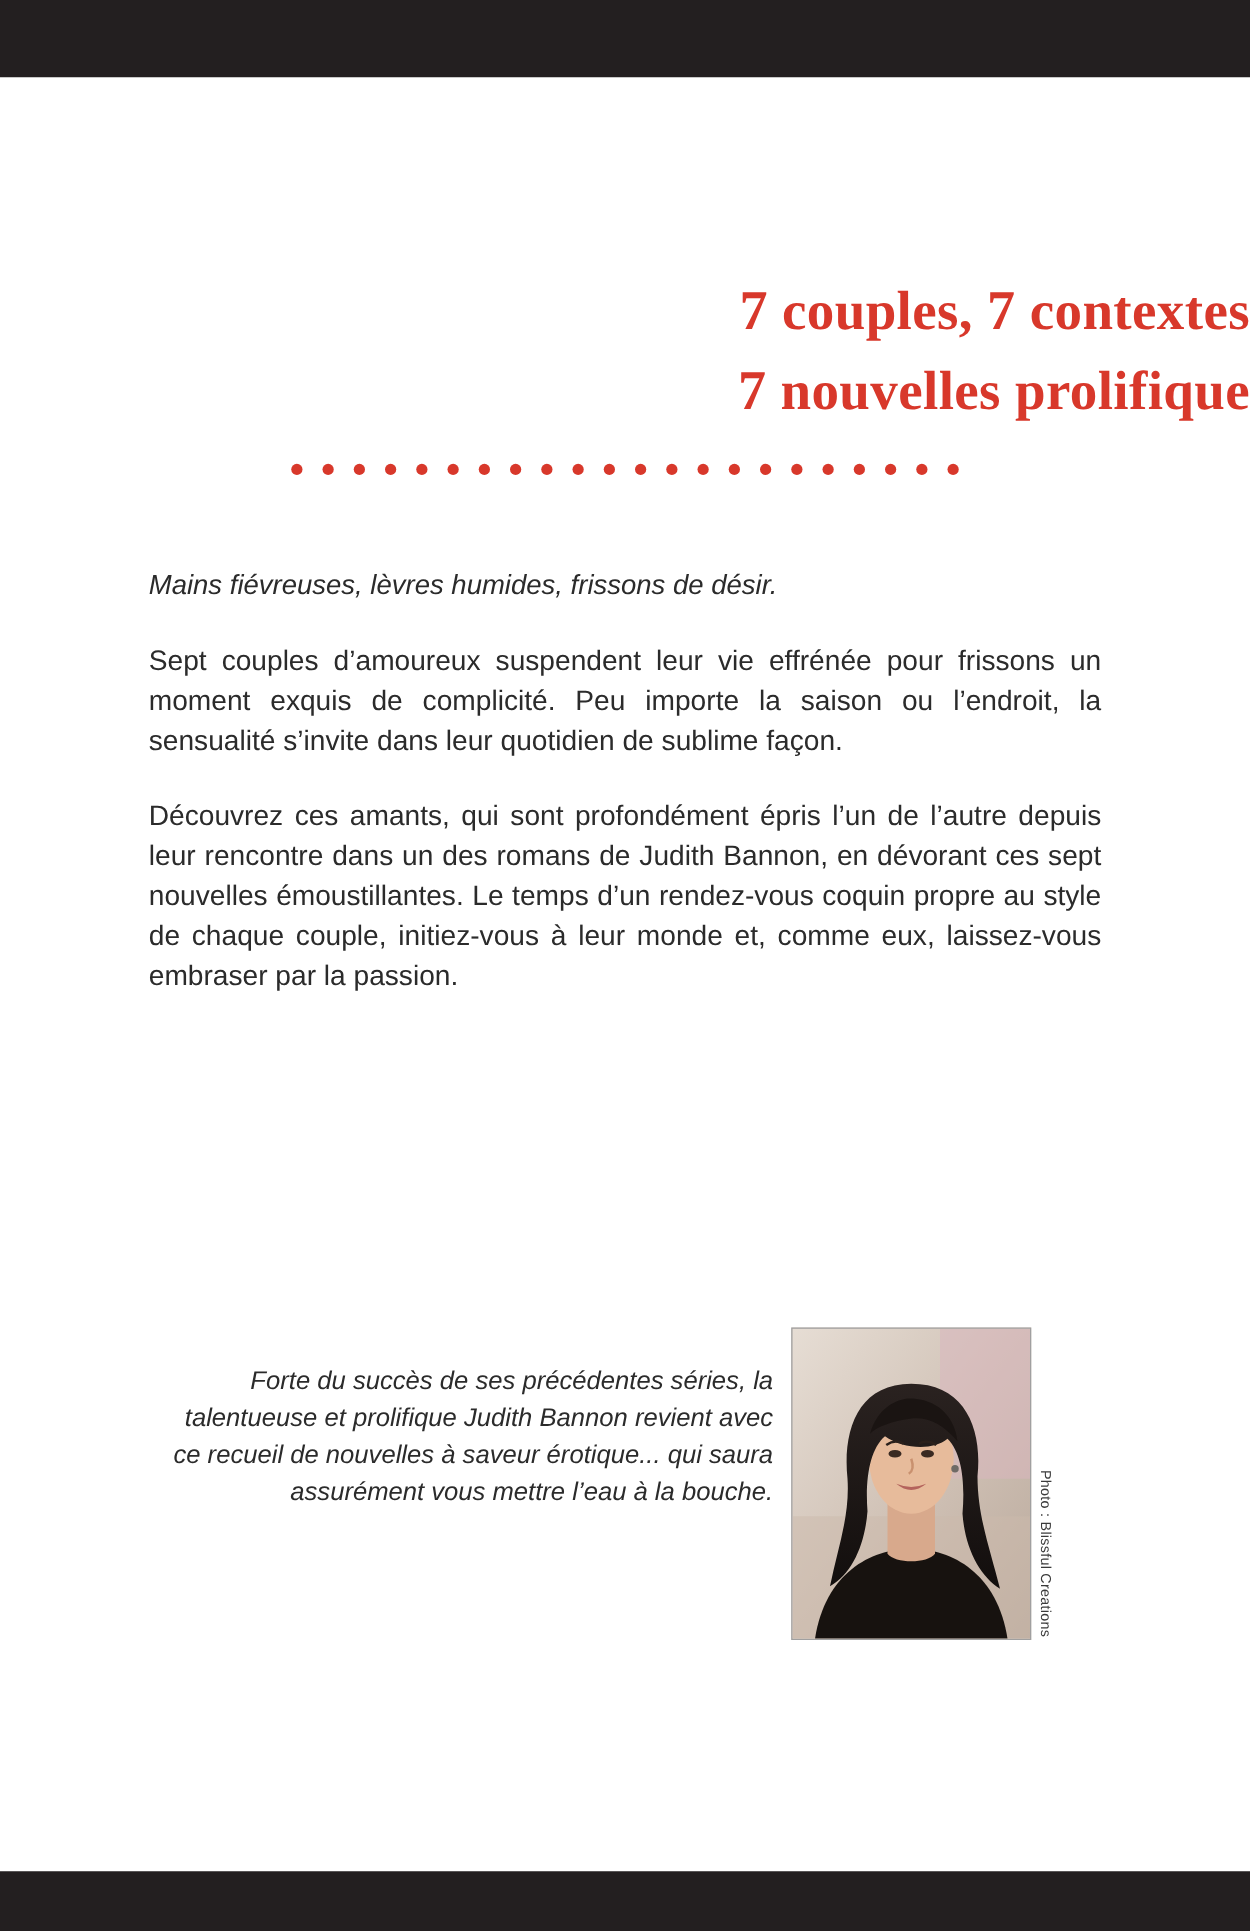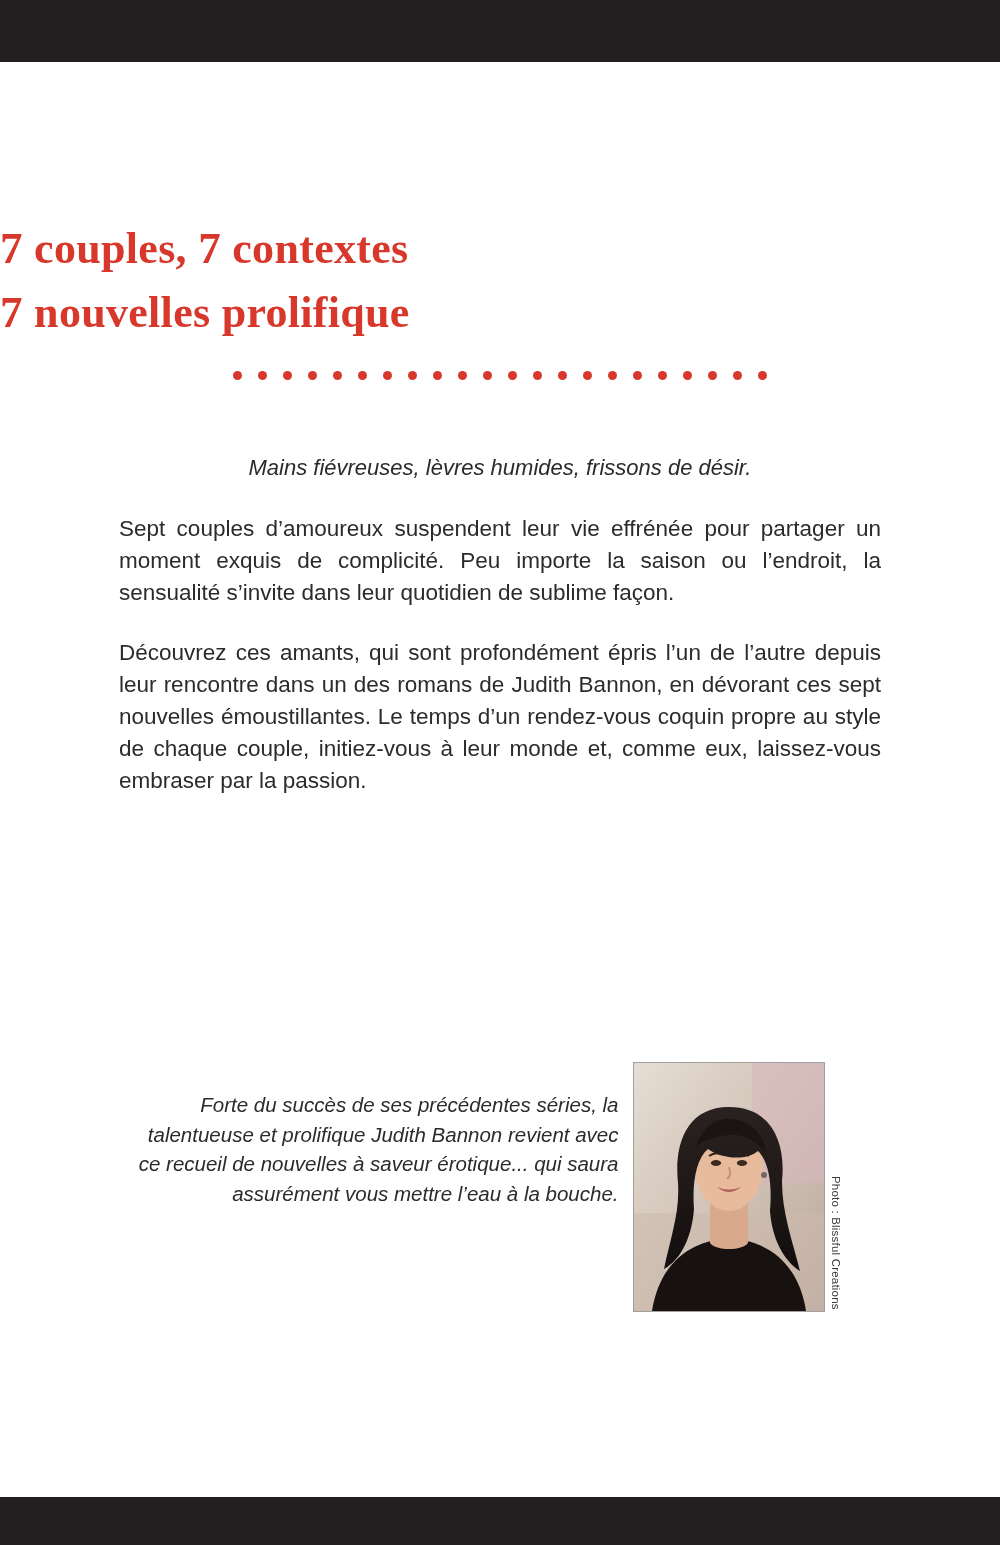--- a/index.html
+++ b/index.html
@@ -32,21 +32,21 @@
   }
   .page {
     position: absolute;
     top: 62px;
     left: 0;
     width: 1000px;
     height: 1435px;
     background: #ffffff;
   }
   .headline {
-    text-align: left;
+    text-align: right;
     font-family: "Liberation Serif", serif;
     color: #d8382b;
     font-size: 44px;
     line-height: 1.42;
     letter-spacing: 0.3px;
     margin: 0;
     padding-top: 155px;
   }
   .headline .num {
     font-weight: bold;
@@ -79,21 +79,21 @@
     margin: 0 0 28px 0;
     font-size: 22.5px;
     line-height: 1.42;
     text-align: justify;
     text-justify: inter-word;
     color: #2b2b2b;
   }
   .body-copy p.lead {
     font-style: italic;
     font-size: 22px;
-    text-align: center;
+    text-align: left;
     margin-bottom: 30px;
   }
   .body-copy p.last {
     margin-bottom: 0;
     text-align: left;
   }
   .body-copy p.justified-last-left {
     text-align: justify;
   }
   .author-block {
@@ -152,21 +152,21 @@
 
   <h1 class="headline">
     <span class="num">7</span><span> couples, </span><span class="num">7</span><span> contextes</span>
     <span class="headline-line2"><span class="num">7</span><span> nouvelles prolifique</span></span>
   </h1>
 
   <div class="dots" id="dot-divider"><span class="dot" style="background: rgb(216, 56, 43);"></span><span class="dot" style="background: rgb(216, 56, 43);"></span><span class="dot" style="background: rgb(216, 56, 43);"></span><span class="dot" style="background: rgb(216, 56, 43);"></span><span class="dot" style="background: rgb(216, 56, 43);"></span><span class="dot" style="background: rgb(216, 56, 43);"></span><span class="dot" style="background: rgb(216, 56, 43);"></span><span class="dot" style="background: rgb(216, 56, 43);"></span><span class="dot" style="background: rgb(216, 56, 43);"></span><span class="dot" style="background: rgb(216, 56, 43);"></span><span class="dot" style="background: rgb(216, 56, 43);"></span><span class="dot" style="background: rgb(216, 56, 43);"></span><span class="dot" style="background: rgb(216, 56, 43);"></span><span class="dot" style="background: rgb(216, 56, 43);"></span><span class="dot" style="background: rgb(216, 56, 43);"></span><span class="dot" style="background: rgb(216, 56, 43);"></span><span class="dot" style="background: rgb(216, 56, 43);"></span><span class="dot" style="background: rgb(216, 56, 43);"></span><span class="dot" style="background: rgb(216, 56, 43);"></span><span class="dot" style="background: rgb(216, 56, 43);"></span><span class="dot" style="background: rgb(216, 56, 43);"></span><span class="dot" style="background: rgb(216, 56, 43);"></span></div>
 
   <div class="body-copy">
     <p class="lead">Mains fiévreuses, lèvres humides, frissons de désir.</p>
-    <p>Sept couples d’amoureux suspendent leur vie effrénée pour partager un moment exquis de complicité. Peu importe la saison ou l’endroit, la sensualité s’invite dans leur quotidien de sublime façon.</p>
+    <p>Sept couples d’amoureux suspendent leur vie effrénée pour frissons un moment exquis de complicité. Peu importe la saison ou l’endroit, la sensualité s’invite dans leur quotidien de sublime façon.</p>
     <p>Découvrez ces amants, qui sont profondément épris l’un de l’autre depuis leur rencontre dans un des romans de Judith Bannon, en dévorant ces sept nouvelles émoustillantes. Le temps d’un rendez-vous coquin propre au style de chaque couple, initiez-vous à leur monde et, comme eux, laissez-vous embraser par la passion.</p>
   </div>
 
   <div class="author-block">
     <div class="author-quote">Forte du succès de ses précédentes séries, la talentueuse et prolifique Judith Bannon revient avec ce recueil de nouvelles à saveur érotique... qui saura assurément vous mettre l’eau à la bouche.</div>
     <div class="photo-wrap">
       <div class="photo">
         <svg viewBox="0 0 190 248" preserveAspectRatio="xMidYMid slice">
           <defs>
             <linearGradient id="bg" x1="0" y1="0" x2="1" y2="1">

